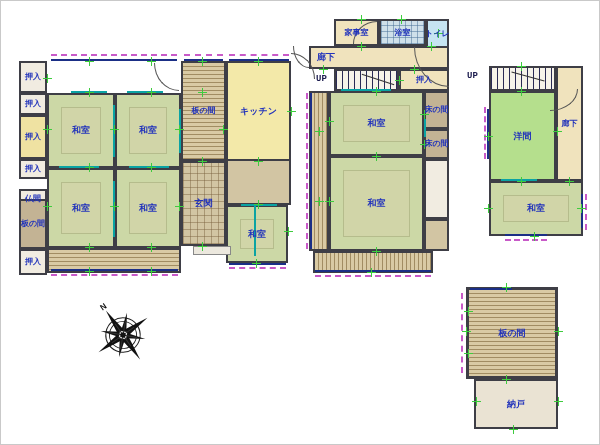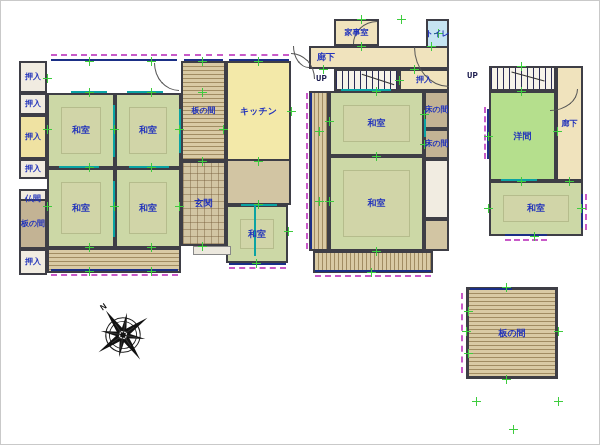--- a/index.html
+++ b/index.html
@@ -97,20 +97,23 @@
     </div>
   <div class="room tan" style="left:225px;top:158px;width:65px;height:46px"></div>
   <div class="room tatami" style="left:225px;top:204px;width:62px;height:58px">
       <span class="lbl">和室</span>
     </div>
   <div class="step" style="left:192px;top:245px;width:38px;height:9px"></div>
 
   <div class="room corridor" style="left:333px;top:18px;width:45px;height:27px">
       <span class="lbl sm">家事室</span>
     </div>
+  <div class="room bathgrid" style="left:378px;top:18px;width:47px;height:27px">
+      <span class="lbl sm">浴室</span>
+    </div>
   <div class="room toiletbg" style="left:425px;top:18px;width:23px;height:29px">
       <span class="lbl sm">トイレ</span>
     </div>
   <div class="room corridor lbl-left" style="left:308px;top:45px;width:140px;height:23px">
       <span class="lbl">廊下</span>
     </div>
   <div class="room stairs" style="left:333px;top:68px;width:65px;height:22px"></div>
   <div class="room corridor" style="left:398px;top:68px;width:50px;height:22px">
       <span class="lbl sm">押入</span>
     </div>
@@ -137,20 +140,23 @@
     </div>
   <div class="room youma" style="left:488px;top:90px;width:67px;height:90px">
       <span class="lbl">洋間</span>
     </div>
   <div class="room tatami" style="left:488px;top:180px;width:94px;height:55px">
       <span class="lbl">和室</span>
     </div>
 
   <div class="room planks-h thick" style="left:465px;top:286px;width:92px;height:92px">
       <span class="lbl">板の間</span>
+    </div>
+  <div class="room nando" style="left:473px;top:378px;width:84px;height:50px">
+      <span class="lbl">納戸</span>
     </div>
 
   <div class="float-lbl" style="left:315px;top:73px">UP</div>
   <div class="float-lbl" style="left:466px;top:70px">UP</div>
 
   <div class="stair-line" style="left:360px;top:78px;width:34px;transform:rotate(18deg)"></div>
   <div class="stair-line" style="left:510px;top:75px;width:34px;transform:rotate(15deg)"></div>
 
   <div class="arc hinge-tr" style="left:153px;top:62px;width:25px;height:28px"></div>
   <div class="arc hinge-bl" style="left:290px;top:52px;width:24px;height:26px"></div>

